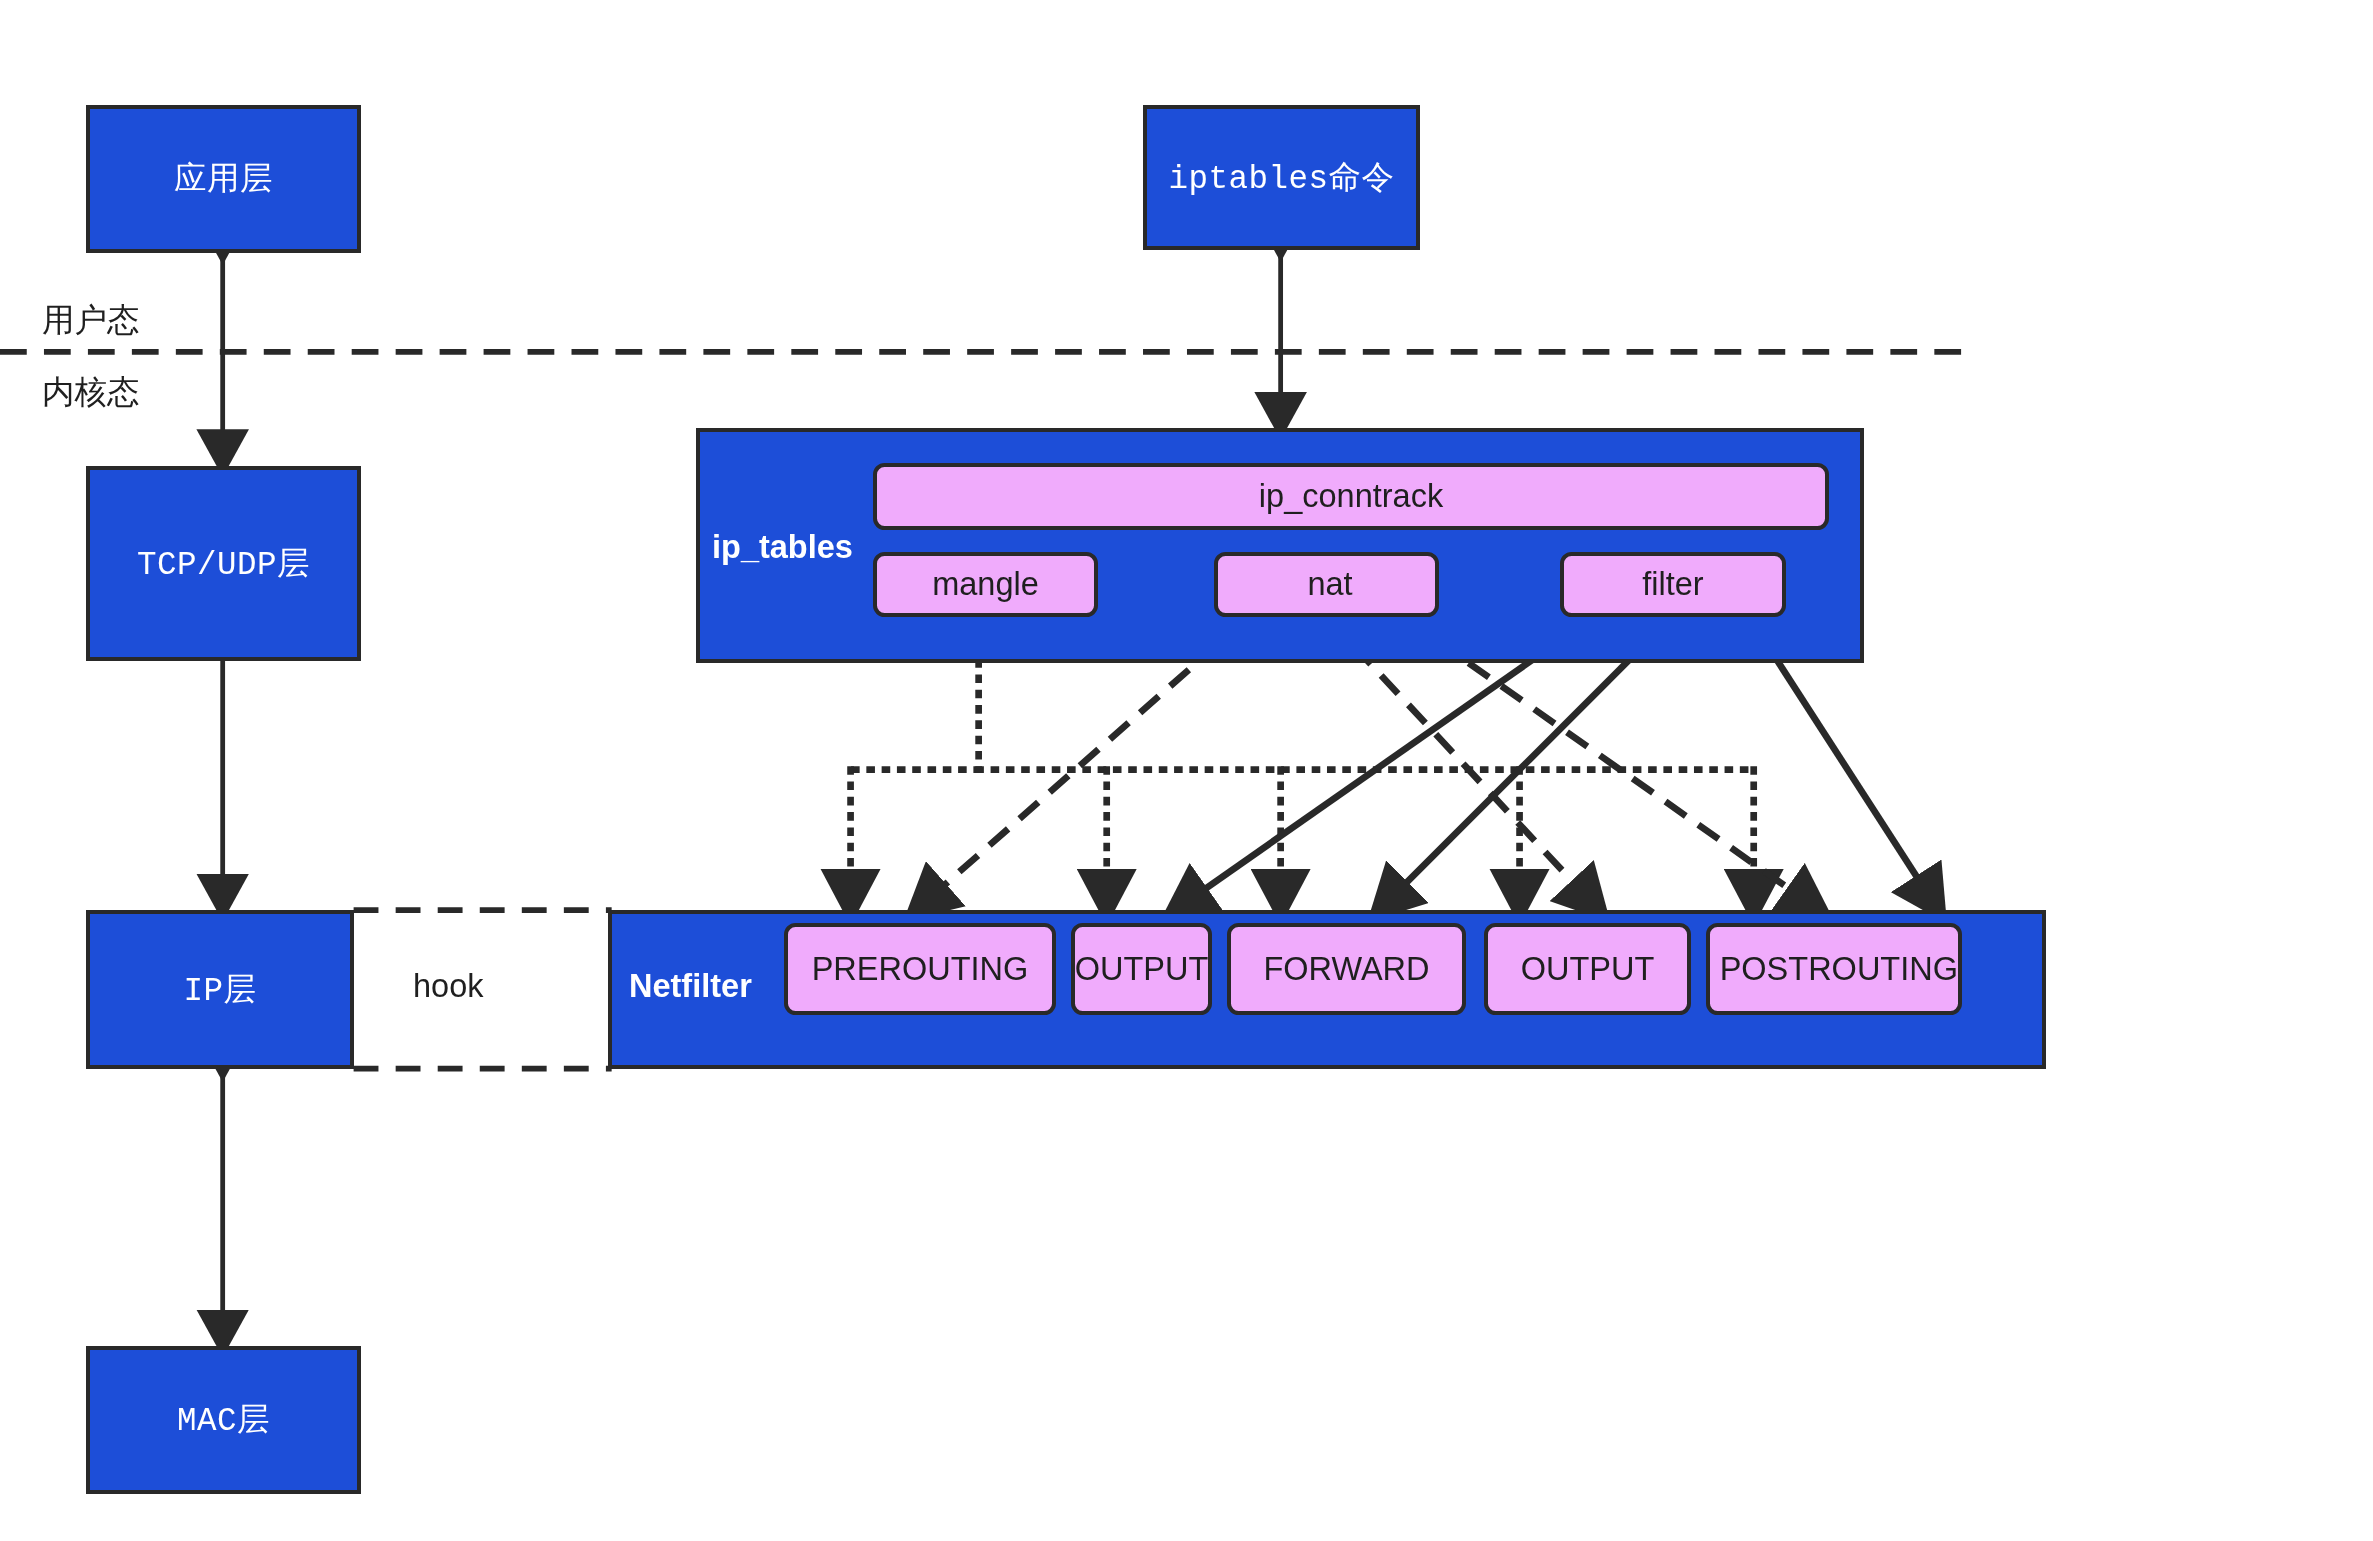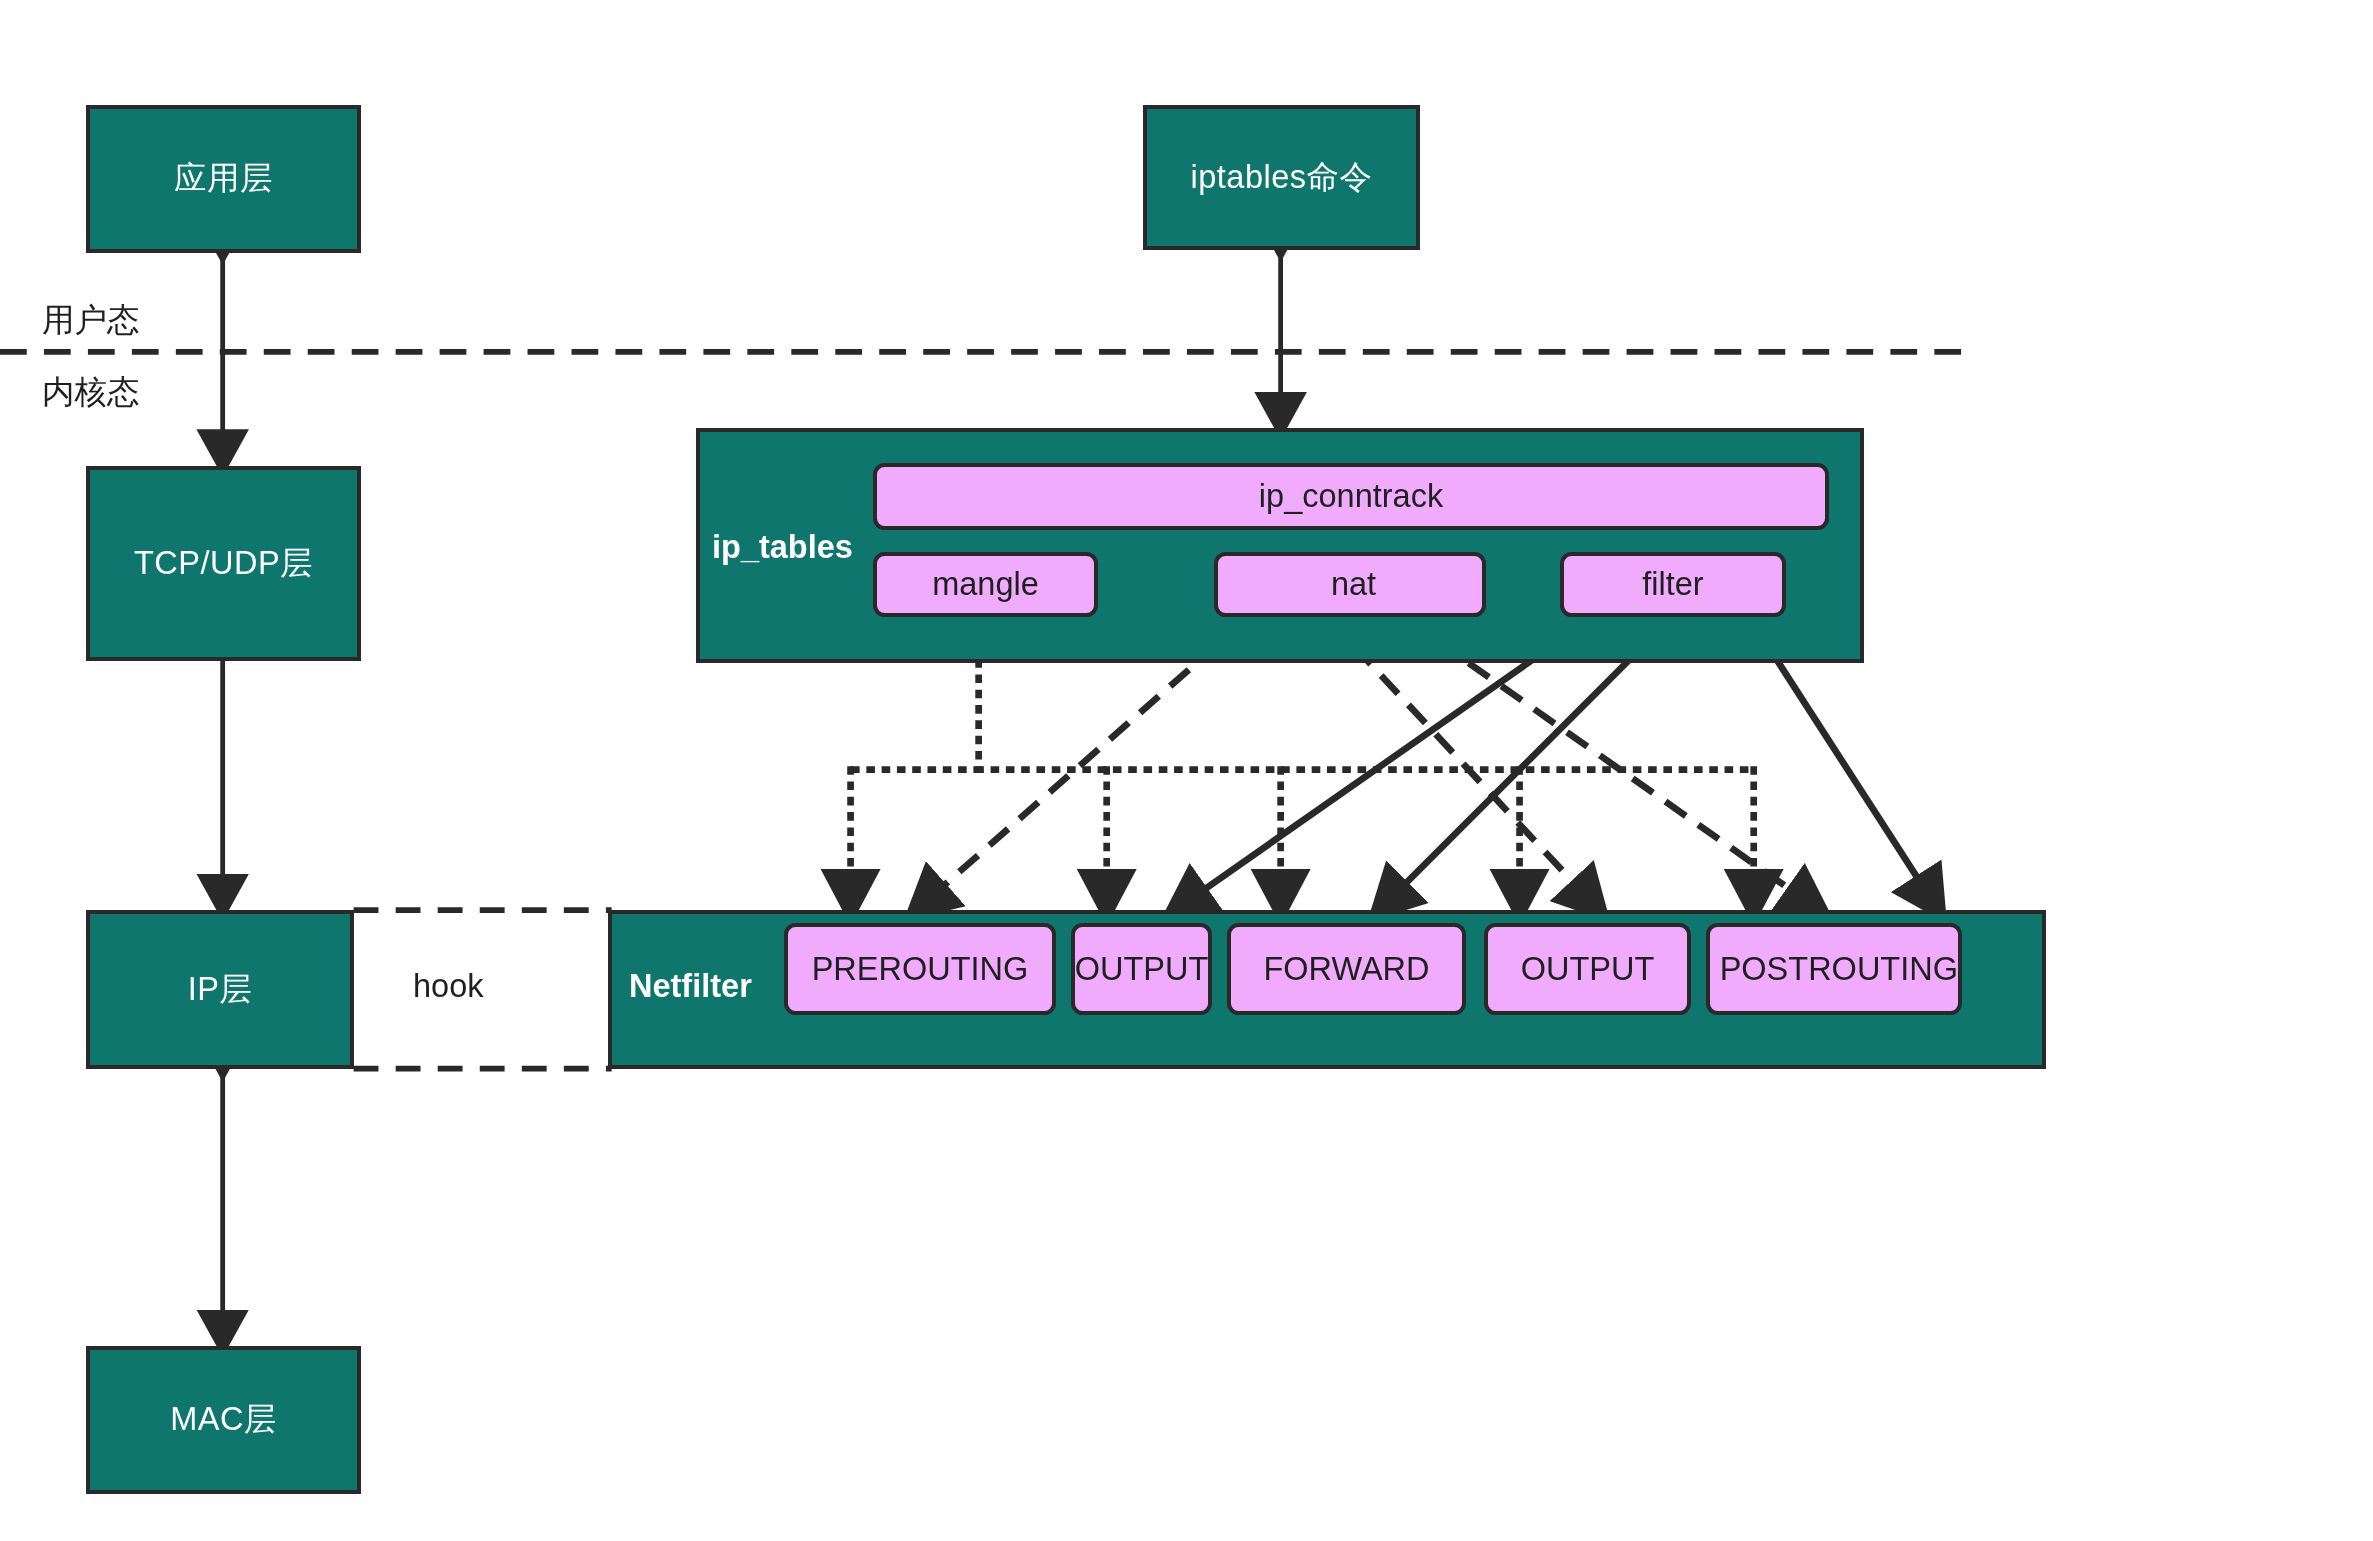--- a/index.html
+++ b/index.html
@@ -1,21 +1,21 @@
 <!DOCTYPE html>
 <html><head>
 <meta charset="utf-8">
 <style>
   html,body{margin:0;padding:0;background:#ffffff;}
   body{font-family:"Liberation Sans","DejaVu Sans",sans-serif;}
   #stage{position:relative;width:2373px;height:1542px;background:#ffffff;overflow:hidden;}
   svg#wires{position:absolute;left:0;top:0;width:2373px;height:1542px;}
 
   .node{position:absolute;box-sizing:border-box;display:flex;align-items:center;justify-content:center;
-        background:#0f766e;border:4.8px solid #292929;color:#ffffff;font-size:32.5px;letter-spacing:0.5px;}
+        background:#1d4ed8;border:4.8px solid #292929;color:#ffffff;font-size:32.5px;letter-spacing:0.5px;font-family:Liberation Mono, monospace;}
   .chip{position:absolute;box-sizing:border-box;display:flex;align-items:center;justify-content:center;
         background:#f0abfc;border:4.8px solid #292929;border-radius:11.5px;color:#1f1f1f;font-size:32.5px;}
   .plainlabel{position:absolute;color:#1f1f1f;font-size:32.5px;white-space:nowrap;}
   .whitelabel{position:absolute;color:#ffffff;font-size:32.5px;font-weight:bold;white-space:nowrap;}
 </style>
 </head>
 <body>
 
 <div id="stage">
 
@@ -94,21 +94,21 @@
   <div class="whitelabel" style="left:712px;top:529px;font-weight:bold;">ip_tables</div>
 
   <div class="chip" style="left:873px;top:463px;width:956px;height:67px;">
     <span>ip_conntrack</span>
   </div>
 
   <div class="chip" style="left:873px;top:552px;width:225px;height:65px;">
     <span>mangle</span>
   </div>
 
-  <div class="chip" style="left:1214px;top:552px;width:272px;height:65px;padding-left:7px;">
+  <div class="chip" style="left:1214px;top:552px;width:225px;height:65px;padding-left:7px;">
     <span>nat</span>
   </div>
 
   <div class="chip" style="left:1560px;top:552px;width:226px;height:65px;">
     <span>filter</span>
   </div>
 
   <div class="node" style="left:608px;top:910px;width:1438px;height:159px;"></div>
 
   <div class="whitelabel" style="left:629px;top:968px;font-weight:bold;">Netfilter</div>

